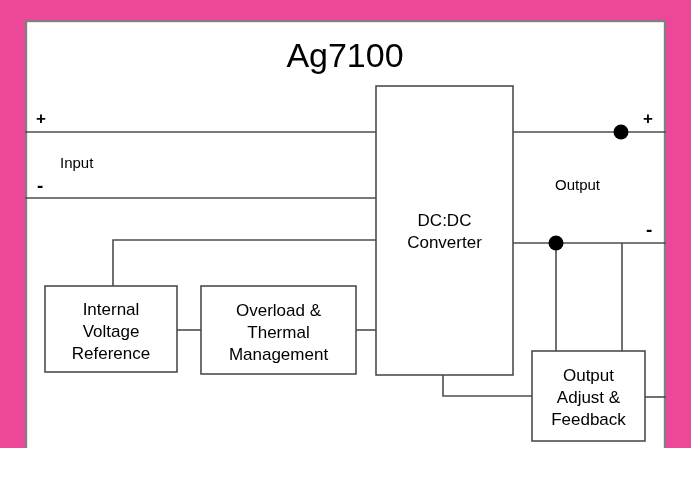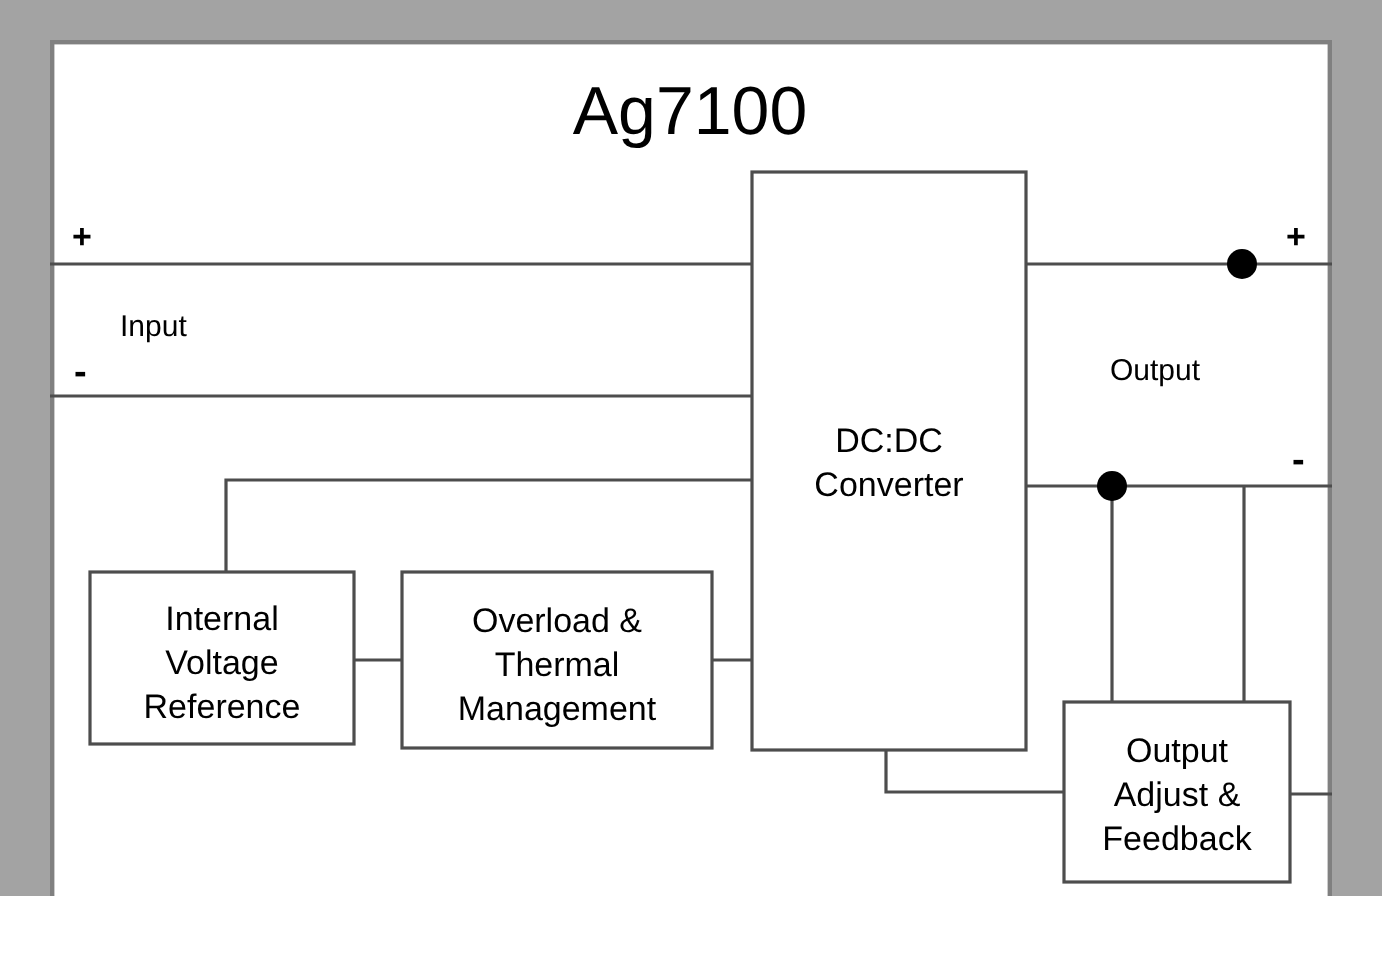--- a/index.html
+++ b/index.html
@@ -7,21 +7,21 @@
     padding: 0;
     background: #ffffff;
   }
   body {
     font-family: "Liberation Sans", sans-serif;
   }
   #diagram-root {
     position: relative;
     width: 691px;
     height: 448px;
-    background: #a3a3a3;
+    background: #ec4899;
     overflow: hidden;
   }
   svg.diagram {
     display: block;
     width: 691px;
     height: 478px;
   }
   .box-rect {
     fill: #ffffff;
     stroke: #4d4d4d;

